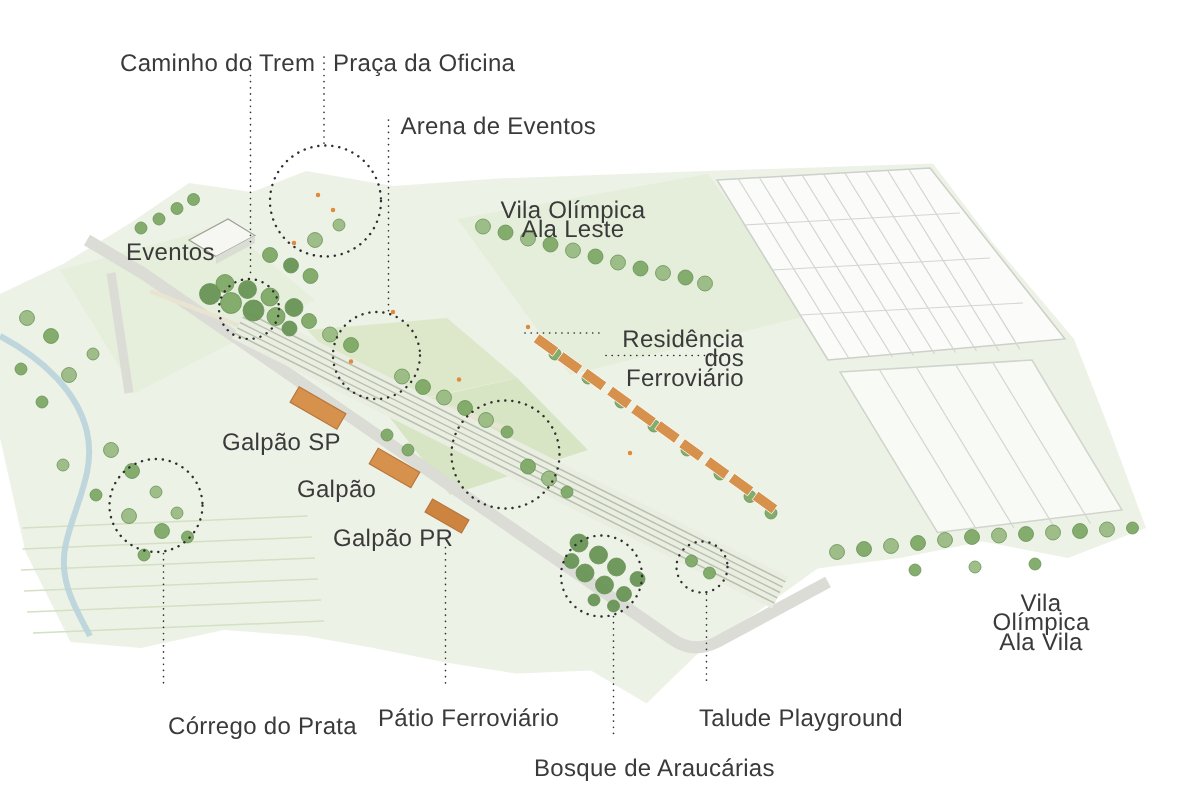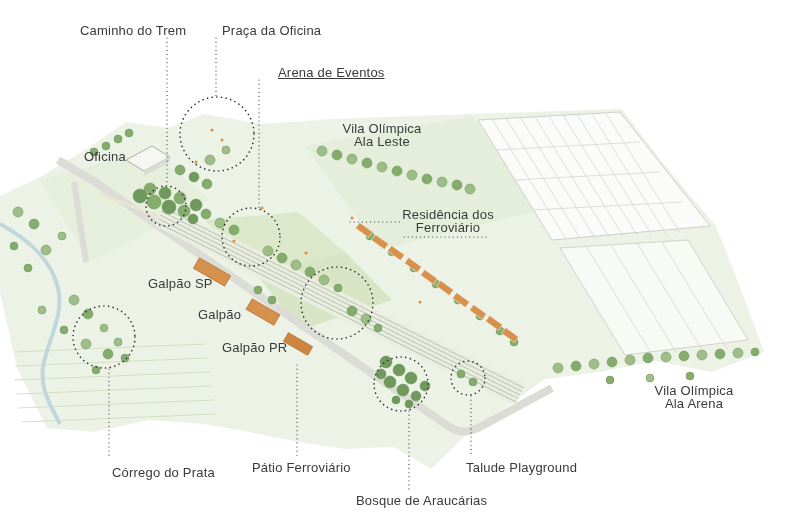--- a/index.html
+++ b/index.html
@@ -2,22 +2,22 @@
 <html><head>
 <meta charset="utf-8">
 <style>
   html,body{margin:0;padding:0;background:#ffffff;}
   .canvas{
     position:relative;width:785px;height:531px;background:#ffffff;overflow:hidden;
     font-family:"Liberation Sans",sans-serif;
   }
   .canvas svg{position:absolute;left:0;top:0;}
   .lbl{
-    position:absolute;font-size:13px;color:#3a3a3a;letter-spacing:.2px;
-    white-space:nowrap;line-height:13px;
+    position:absolute;font-size:16px;color:#3a3a3a;letter-spacing:.2px;
+    white-space:nowrap;line-height:13px;margin-top:12px;
   }
   .lbl.center{text-align:center;white-space:normal;}
   .tree{stroke:#5e8a4b;stroke-width:.5;opacity:.95;}
   .t1{fill:#9abb84;}
   .t2{fill:#7fa967;}
   .t3{fill:#699556;}
   .dotc{fill:none;stroke:#2f2f2f;stroke-width:1.6;stroke-dasharray:0.1 4.6;stroke-linecap:round;}
   .lead{stroke:#2f2f2f;stroke-width:1.1;stroke-dasharray:0.1 4;stroke-linecap:round;}
   .gridln{stroke:#d3d6cf;stroke-width:.8;}
   .fieldln{stroke:#d3e0c2;stroke-width:1;}
@@ -254,41 +254,41 @@
       <line class="lead" x1="404" y1="237" x2="488" y2="237"></line>
       <line class="lead" x1="109" y1="369" x2="109" y2="457"></line>
       <line class="lead" x1="297" y1="365" x2="297" y2="457"></line>
       <line class="lead" x1="409" y1="411" x2="409" y2="490"></line>
       <line class="lead" x1="471" y1="396" x2="471" y2="456"></line>
     </g>
   </svg>
 
   <div class="lbl" style="left:80px;top:24px;">Caminho do Trem</div>
   <div class="lbl" style="left:222px;top:24px;">Praça da Oficina</div>
-  <div class="lbl" style="left:278px;top:66px;text-decoration:underline;">Arena de Eventos</div>
+  <div class="lbl" style="left:267px;top:66px;">Arena de Eventos</div>
 
   <div class="lbl center" style="left:332px;top:122px;width:100px;">
     <div>Vila Olímpica</div>
     <div>Ala Leste</div>
   </div>
 
-  <div class="lbl" style="left:84px;top:150px;">Oficina</div>
-
-  <div class="lbl center" style="left:400px;top:208px;width:96px;">
+  <div class="lbl" style="left:84px;top:150px;">Eventos</div>
+
+  <div class="lbl center" style="left:400px;top:208px;width:96px;text-align:right;">
     <div>Residência dos</div>
     <div>Ferroviário</div>
   </div>
 
   <div class="lbl" style="left:148px;top:277px;text-align:right;">Galpão SP</div>
   <div class="lbl" style="left:198px;top:308px;">Galpão</div>
   <div class="lbl" style="left:222px;top:341px;">Galpão PR</div>
 
   <div class="lbl" style="left:112px;top:466px;">Córrego do Prata</div>
   <div class="lbl" style="left:252px;top:461px;">Pátio Ferroviário</div>
   <div class="lbl" style="left:356px;top:494px;">Bosque de Araucárias</div>
   <div class="lbl" style="left:466px;top:461px;">Talude Playground</div>
 
   <div class="lbl center" style="left:646px;top:384px;width:96px;">
     <div>Vila Olímpica</div>
-    <div>Ala Arena</div>
+    <div>Ala Vila</div>
   </div>
 
 </div>
 
 </body></html>

